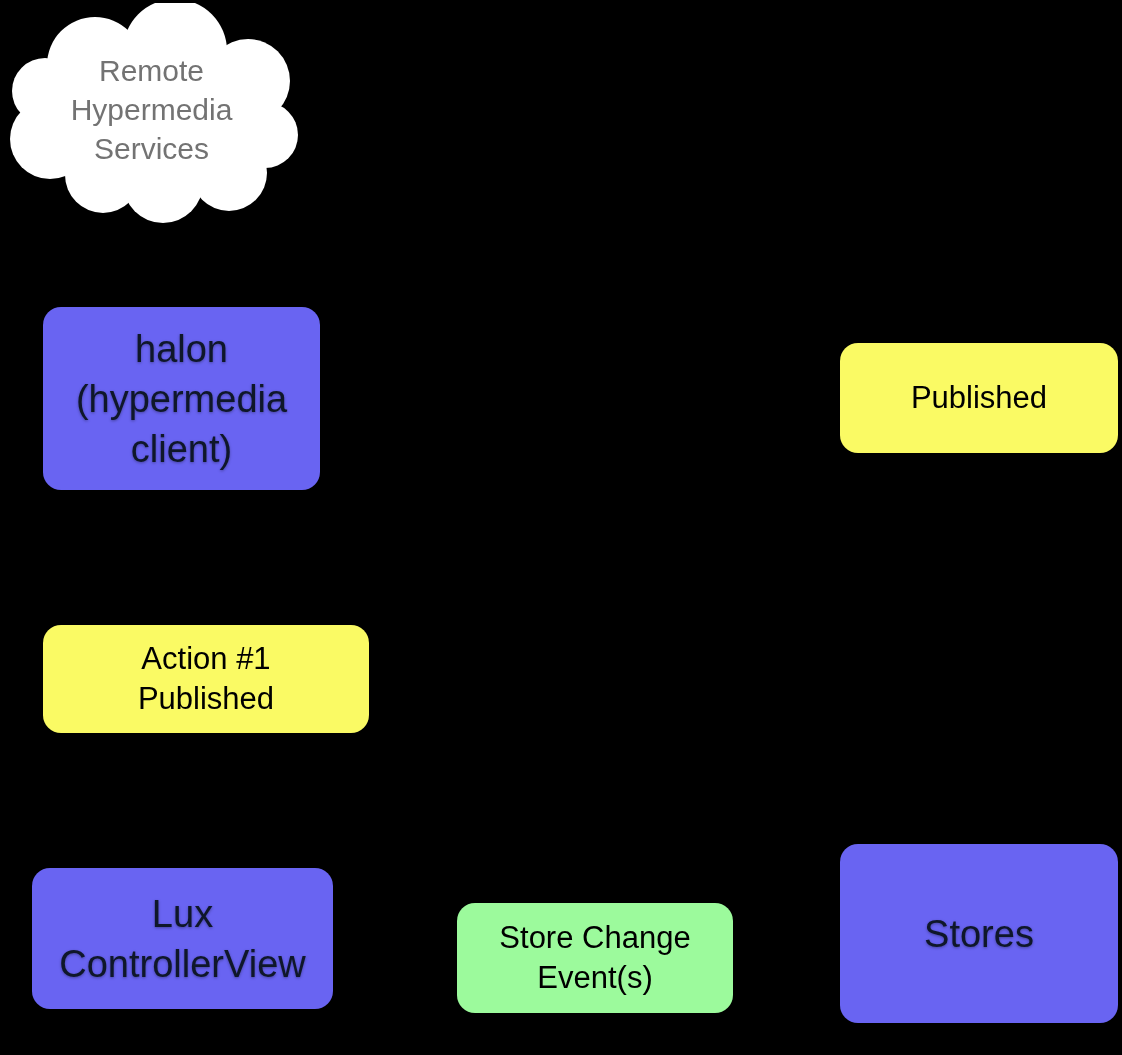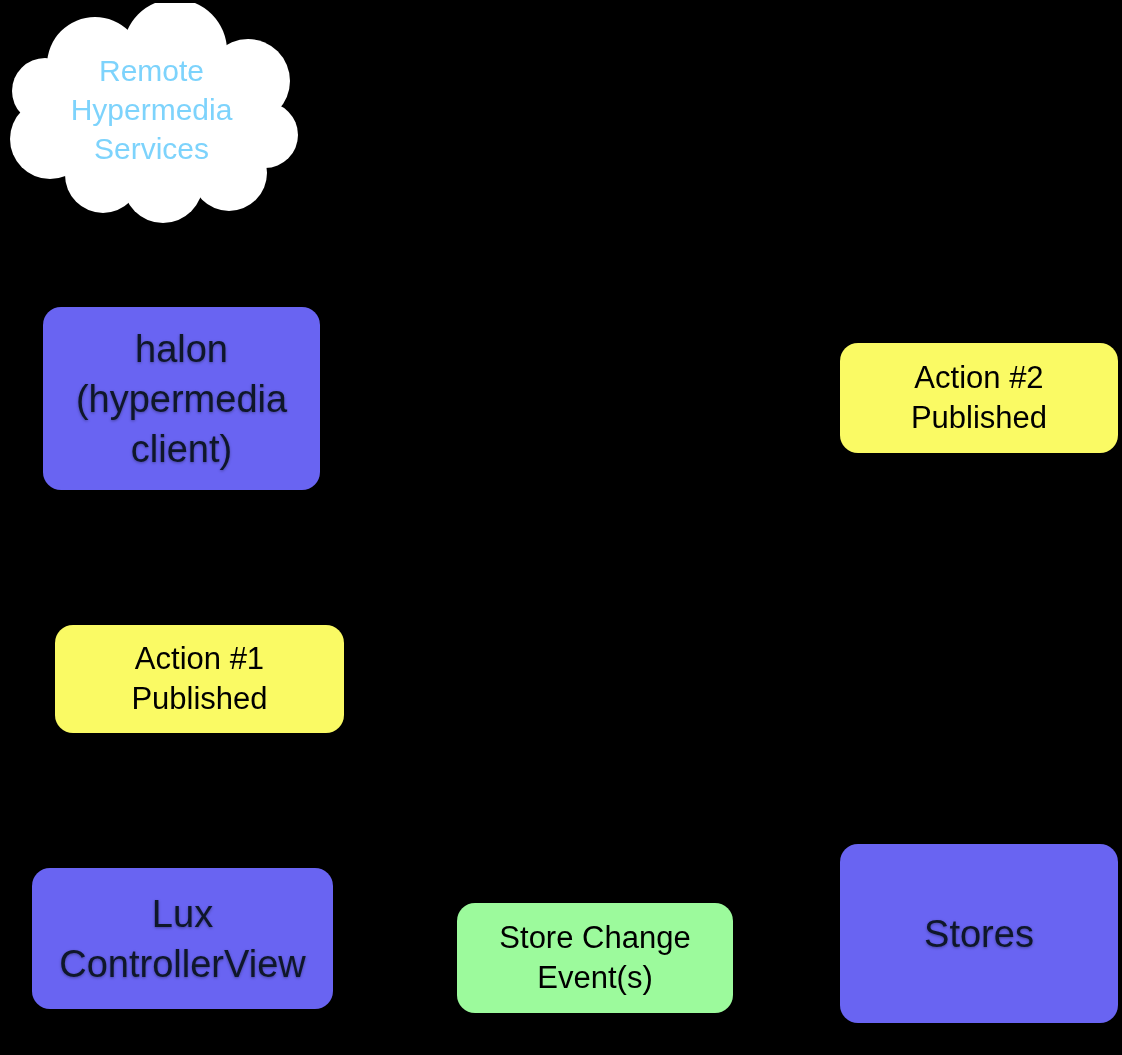--- a/index.html
+++ b/index.html
@@ -24,21 +24,21 @@
     width: 293px;
     height: 221px;
   }
   .cloud svg { position: absolute; left: 0; top: 0; }
   .cloud-text {
     position: absolute;
     left: 20px;
     top: 48px;
     width: 253px;
     text-align: center;
-    color: #7dd3fc;
+    color: #737373;
     font-size: 30px;
     line-height: 39px;
     font-weight: 400;
   }
 
   
   .node {
     position: absolute;
     display: flex;
     flex-direction: column;
@@ -63,21 +63,21 @@
   }
   .node.green {
     background: #9CFA9C;
     color: #000000;
     font-size: 31px;
     line-height: 40px;
   }
 
   
   .node-halon       { left: 43px;  top: 307px; width: 277px; height: 183px; }
-  .node-action1     { left: 43px;  top: 625px; width: 289px; height: 108px; margin-left: 12px; }
+  .node-action1     { left: 43px;  top: 625px; width: 326px; height: 108px; }
   .node-lux         { left: 32px;  top: 868px; width: 301px; height: 141px; }
   .node-storechange { left: 457px; top: 903px; width: 276px; height: 110px; align-items: center; }
   .node-action2     { left: 840px; top: 343px; width: 278px; height: 110px; }
   .node-dispatcher  { left: 840px; top: 590px; width: 278px; height: 181px; }
   .node-stores      { left: 840px; top: 844px; width: 278px; height: 179px; }
 </style>
 </head>
 <body>
 
 <div class="stage">
@@ -119,21 +119,20 @@
     <div>Lux</div>
     <div>ControllerView</div>
   </div>
 
   <div class="node green node-storechange">
     <div>Store Change</div>
     <div>Event(s)</div>
   </div>
 
   <div class="node yellow node-action2">
-    <div>Action #2</div>
     <div>Published</div>
   </div>
 
 
   <div class="node purple node-stores">
     <div>Stores</div>
   </div>
 
 </div>
 

